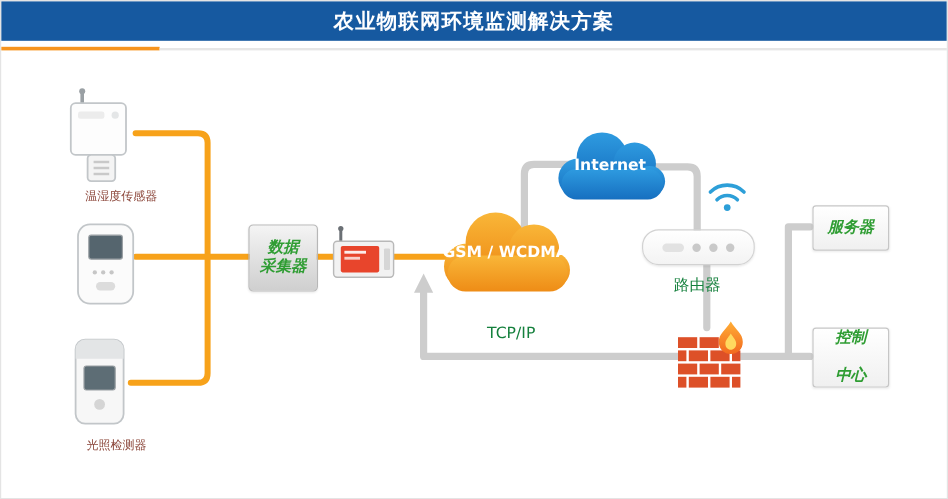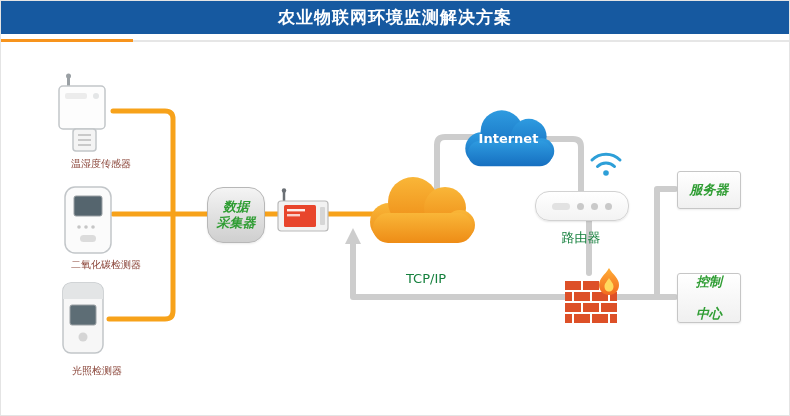--- a/index.html
+++ b/index.html
@@ -27,21 +27,21 @@
   }
   .gray-label{color:#15803d;}
   .box-node{
     position:absolute;z-index:2;display:flex;flex-direction:column;align-items:center;justify-content:center;
     background:linear-gradient(#ffffff,#f0f0f0);border:1px solid #c6c6c6;border-radius:3px;
     color:#2f9d33;font-size:13px;font-weight:bold;line-height:1.25;
     box-shadow:0 1px 2px rgba(0,0,0,0.08);
     font-style:italic;
   }
   .collector{
-    background:linear-gradient(#f4f4f4,#cfcfcf);border:1px solid #b7b7b7;border-radius:16px;
+    background:linear-gradient(#f4f4f4,#cfcfcf);border:1px solid #b7b7b7;border-radius:4px;
   }
   .cloud-label{
     position:absolute;z-index:3;color:#ffffff;font-weight:bold;font-size:13px;
     display:flex;align-items:center;justify-content:center;text-align:center;
   }
   .router-body{
     position:absolute;z-index:2;background:linear-gradient(#ffffff,#f3f3f3);
     border:1px solid #d2d2d2;border-radius:14px;display:flex;align-items:center;justify-content:center;gap:7px;
     box-shadow:0 1px 2px rgba(0,0,0,0.10);
   }
@@ -92,21 +92,20 @@
   <div class="dev-label" style="left:20px;top:156px;width:160px;">温湿度传感器</div>
 
   <svg class="node" style="left:60px;top:184px;" width="54" height="70" viewBox="0 0 54 70">
     <rect x="4" y="2" width="46" height="66" rx="10" fill="#fbfbfb" stroke="#c2c6c9" stroke-width="1.5"></rect>
     <rect x="13" y="11" width="28" height="20" rx="2" fill="#55656e" stroke="#9aa0a4" stroke-width="1"></rect>
     <circle cx="18" cy="42" r="1.8" fill="#c6c6c6"></circle>
     <circle cx="25" cy="42" r="1.8" fill="#c6c6c6"></circle>
     <circle cx="32" cy="42" r="1.8" fill="#c6c6c6"></circle>
     <rect x="19" y="50" width="16" height="7" rx="3.5" fill="#dcdcdc"></rect>
   </svg>
-  <div class="dev-label" style="left:25px;top:257px;width:160px;">二氧化碳检测器</div>
 
   <svg class="node" style="left:56px;top:280px;" width="52" height="76" viewBox="0 0 52 76">
     <rect x="6" y="2" width="40" height="70" rx="8" fill="#f7f7f7" stroke="#c2c6c9" stroke-width="1.5"></rect>
     <path d="M6 10 a8 8 0 0 1 8 -8 h24 a8 8 0 0 1 8 8 v8 H6 Z" fill="#e3e5e6"></path>
     <rect x="13" y="24" width="26" height="20" rx="2" fill="#5d6d75" stroke="#9aa0a4" stroke-width="1"></rect>
     <circle cx="26" cy="56" r="4.5" fill="#d5d5d5"></circle>
   </svg>
   <div class="dev-label" style="left:16px;top:363px;width:160px;">光照检测器</div>
 
   <div class="box-node collector" style="left:206px;top:186px;width:56px;height:54px;">
@@ -132,20 +131,21 @@
       </linearGradient>
     </defs>
     <g fill="url(#og)">
       <circle cx="28" cy="56" r="19"></circle>
       <circle cx="52" cy="36" r="25"></circle>
       <circle cx="84" cy="42" r="21"></circle>
       <circle cx="99" cy="59" r="15"></circle>
       <rect x="12" y="47" width="100" height="30" rx="15"></rect>
     </g>
   </svg>
+  <div class="cloud-label" style="left:360px;top:196px;width:120px;height:26px;">GSM / WCDMA</div>
 
   <svg class="node" style="left:455px;top:100px;" width="105" height="72" viewBox="0 0 120 85">
     <defs>
       <linearGradient id="bgrad" x1="0" y1="0" x2="0" y2="1">
         <stop offset="0" stop-color="#2e9be0"></stop>
           <stop offset="1" stop-color="#166fc0"></stop>
       </linearGradient>
     </defs>
     <g fill="url(#bgrad)">
       <circle cx="28" cy="56" r="19"></circle>

